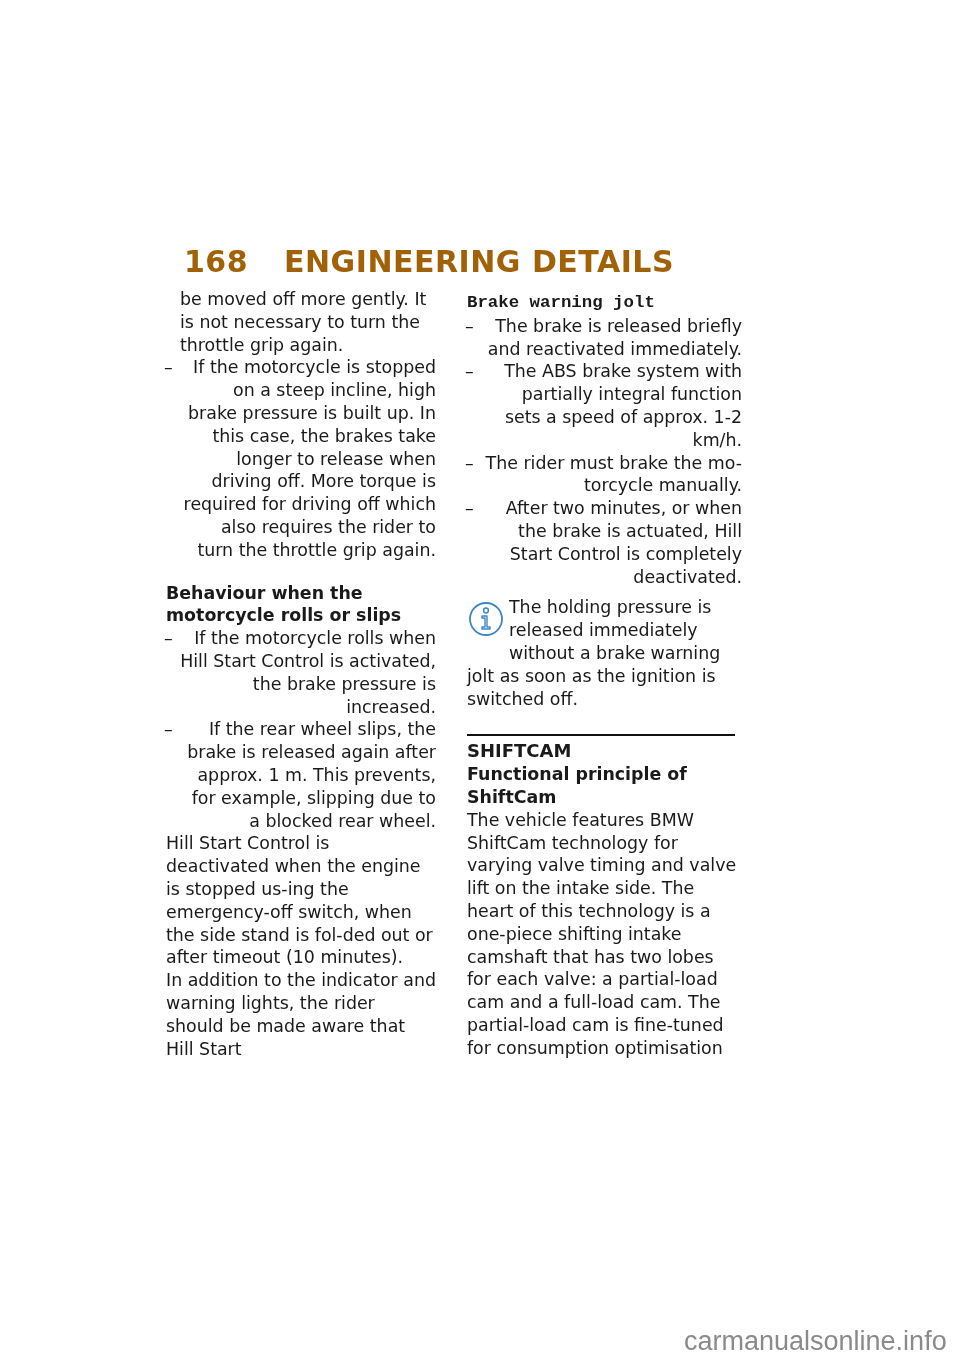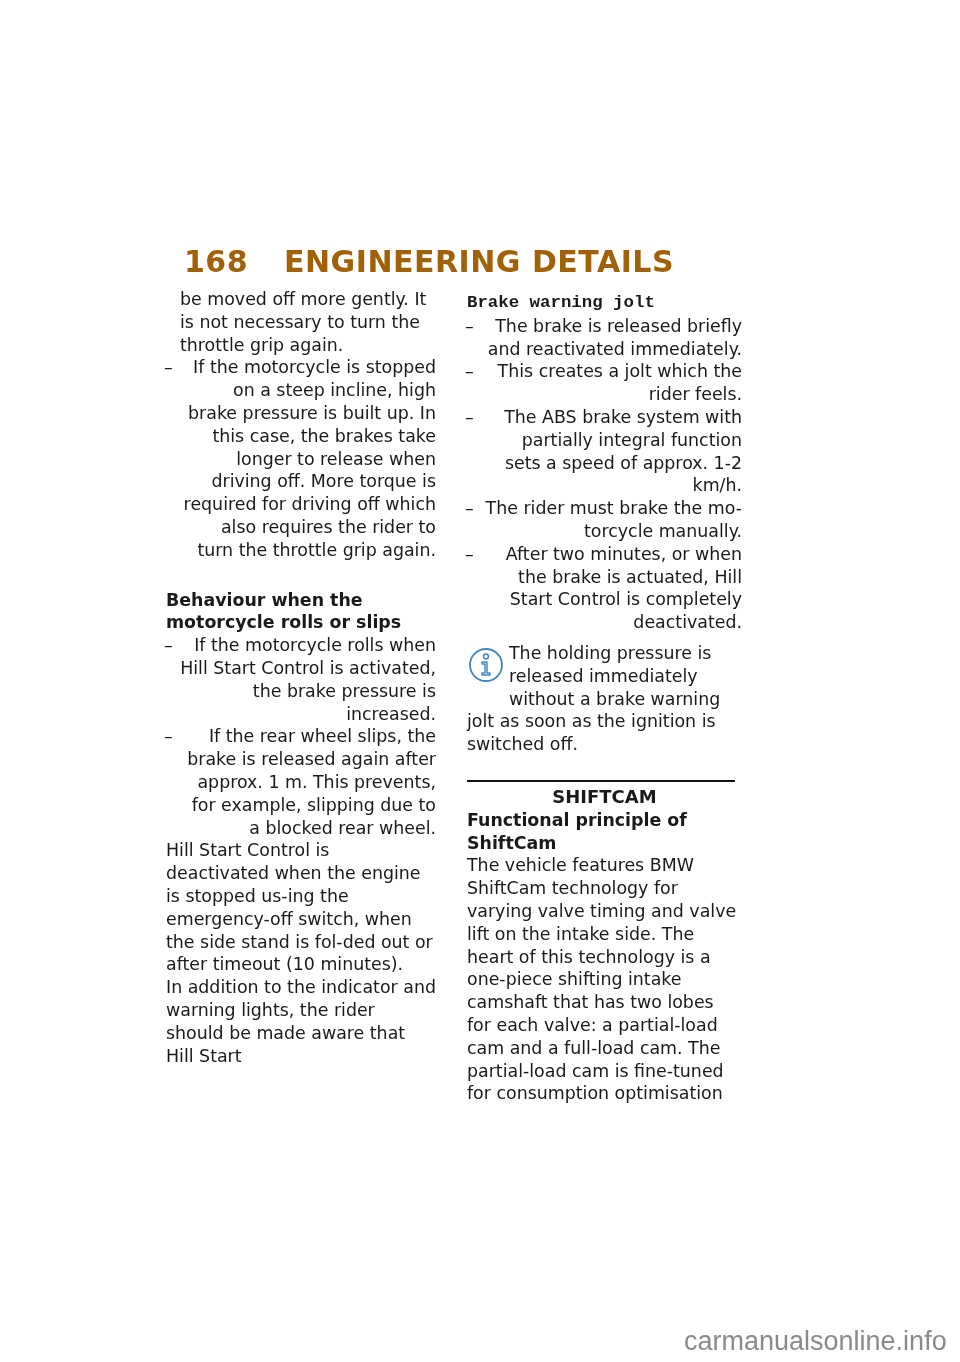--- a/index.html
+++ b/index.html
@@ -8,26 +8,26 @@
     .header { position: absolute; top: 240px; left: 184px; font-weight: 900;
               font-size: 30px; letter-spacing: 0.5px; color: #a16207; line-height: 44px; }
     .header .num { display: inline-block; width: 100px; }
     .col { position: absolute; top: 288px; font-size: 17.4px; line-height: 22.8px; }
     .col.left { left: 166px; width: 270px; }
     .col.right { left: 467px; width: 275px; }
     p { margin: 0; }
     .indent { padding-left: 14px; }
     .bullet { position: relative; padding-left: 14px; text-align: right; }
     .bullet::before { content: "\2013"; position: absolute; left: -2px; top: 0; }
-    .subhead { font-weight: bold; margin-top: 27px; }
+    .subhead { font-weight: bold; margin-top: 20px; }
     .subhead.tight { margin-top: 4px; font-family: Liberation Mono, monospace; }
     .note { position: relative; margin-top: 8px; }
     .note .icon { float: left; width: 38px; height: 42px; margin-right: 4px; margin-top: 4px; }
     .rule { border-top: 2px solid #111; margin: 24px 0 2px 0; width: 268px; }
-    .section { font-weight: 900; font-size: 18px; margin-top: 4px; text-align: center; }
+    .section { font-weight: 900; font-size: 18px; margin-top: 4px; }
     .section + .subhead { margin-top: 0; }
     .watermark { position: absolute; left: 684px; top: 1326px; font-family: "Liberation Sans", sans-serif;
                  font-size: 27px; color: #8a8a8a; }
   </style>
 </head>
 <body>
 
 <div class="header">
   <span class="num">168</span><span>ENGINEERING DETAILS</span>
 </div>
@@ -40,21 +40,20 @@
   <p class="bullet">If the motorcycle rolls when Hill Start Control is activated, the brake pressure is increased.</p>
   <p class="bullet">If the rear wheel slips, the brake is released again after approx. 1 m. This prevents, for example, slipping due to a blocked rear wheel.</p>
 
   <p>Hill Start Control is deactivated when the engine is stopped us-ing the emergency-off switch, when the side stand is fol-ded out or after timeout (10 minutes).</p>
   <p>In addition to the indicator and warning lights, the rider should be made aware that Hill Start</p>
 </div>
 
 <div class="col right">
   <p class="subhead tight">Brake warning jolt</p>
   <p class="bullet">The brake is released briefly and reactivated immediately.</p>
-  <p class="bullet">This creates a jolt which the rider feels.</p>
   <p class="bullet">The ABS brake system with partially integral function sets a speed of approx. 1-2 km/h.</p>
   <p class="bullet">The rider must brake the mo-torcycle manually.</p>
   <p class="bullet">After two minutes, or when the brake is actuated, Hill Start Control is completely deactivated.</p>
 
   <div class="note">
     <span class="icon">
       <svg width="38" height="38" viewBox="0 0 38 38">
         <circle cx="19" cy="19" r="16" fill="none" stroke="#3d86c6" stroke-width="1.8"></circle>
         <circle cx="19" cy="10.5" r="2.4" fill="none" stroke="#3d86c6" stroke-width="1.5"></circle>
         <path d="M15 16 H20 V27 H23 V29 H15 V27 H18 V18 H15 Z" fill="none" stroke="#3d86c6" stroke-width="1.4" stroke-linejoin="round"></path>

